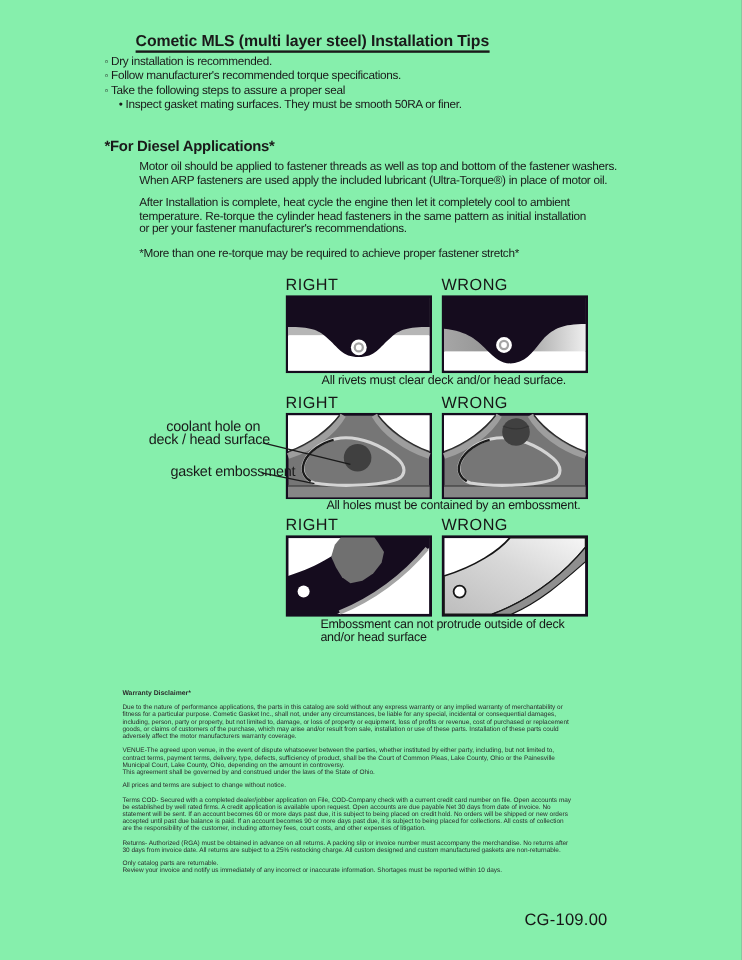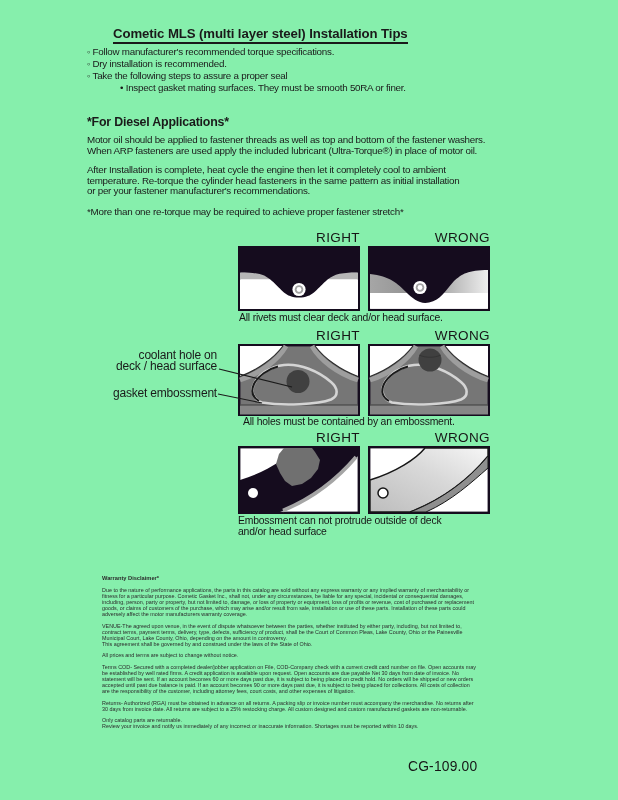--- a/index.html
+++ b/index.html
@@ -3,37 +3,37 @@
 <meta charset="utf-8">
 <style>
   html,body{margin:0;padding:0;background:#888;}
   .page{
     position:relative;width:618px;height:800px;background:#86efac;
     font-family:"Liberation Sans",sans-serif;color:#1a1a1a;overflow:hidden;
     margin:0 auto;
     padding-left:47px;
   }
   .abs{position:absolute;}
-  .nowrap{white-space:nowrap;}
+  .nowrap{white-space:nowrap;margin-left:29px;}
   #title{
     left:113px;top:26px;font-size:13.2px;font-weight:bold;letter-spacing:-0.1px;
     border-bottom:2px solid #1a1a1a;padding-bottom:1px;
   }
   .tips{left:87px;top:46px;font-size:9.8px;letter-spacing:-0.25px;}
   .tip{line-height:11.9px;white-space:nowrap;}
   .tip::before{content:"◦ ";font-size:9.5px;}
-  .sub-tip{line-height:11.3px;margin-left:33px;white-space:nowrap;}
+  .sub-tip{line-height:11.3px;margin-left:12px;white-space:nowrap;}
   .sub-tip::before{content:"• ";}
   #diesel-h{left:87px;top:115px;font-size:12.4px;font-weight:bold;letter-spacing:-0.2px;}
   .body-para{font-size:9.8px;line-height:10.6px;letter-spacing:-0.25px;}
   #p1{left:87px;top:135px;}
   #p2{left:87px;top:165px;}
   #note{left:87px;top:206px;font-size:9.8px;letter-spacing:-0.25px;}
   .drow{left:238px;width:254px;}
-  .dcol{position:absolute;top:0;width:122px;text-align:right;}
+  .dcol{position:absolute;top:0;width:122px;text-align:left;}
   .dcol.right{left:0;}
   .dcol.wrong{left:130px;}
   .dlabel{font-size:13.5px;letter-spacing:0.4px;color:#161616;height:15px;line-height:14px;}
   .dcol svg{display:block;}
   .dcap{font-size:10.4px;letter-spacing:-0.2px;color:#161616;}
   .ann{left:95px;width:122px;text-align:right;font-size:12px;line-height:11px;letter-spacing:-0.2px;}
   #leader-overlay{left:0;top:0;pointer-events:none;}
   .legal{left:102px;top:576px;width:420px;font-size:5.4px;line-height:5.95px;color:#2b2b2b;}
   .legal-h{font-size:5.7px;font-weight:bold;margin-bottom:6.2px;}
   .legal-para{margin-bottom:5.8px;}
@@ -42,22 +42,22 @@
   #page-code{left:408px;top:759px;font-size:13.8px;letter-spacing:0.2px;color:#161616;}
 </style>
 </head>
 <body>
 
 <div class="page">
 
   <div id="title" class="abs">Cometic MLS (multi layer steel) Installation Tips</div>
 
   <div class="tips abs">
+    <div class="tip">Dry installation is recommended.</div>
     <div class="tip">Follow manufacturer's recommended torque specifications.</div>
-    <div class="tip">Dry installation is recommended.</div>
     <div class="tip">Take the following steps to assure a proper seal</div>
     <div class="sub-tip">Inspect gasket mating surfaces.  They must be smooth 50RA or finer.</div>
   </div>
 
   <div id="diesel-h" class="abs">*For Diesel Applications*</div>
 
   <div id="p1" class="abs body-para">
     <div class="nowrap">Motor oil should be applied to fastener threads as well as top and bottom of the fastener washers.</div>
     <div class="nowrap">When ARP fasteners are used apply the included lubricant (Ultra-Torque®) in place of motor oil.</div>
   </div>

